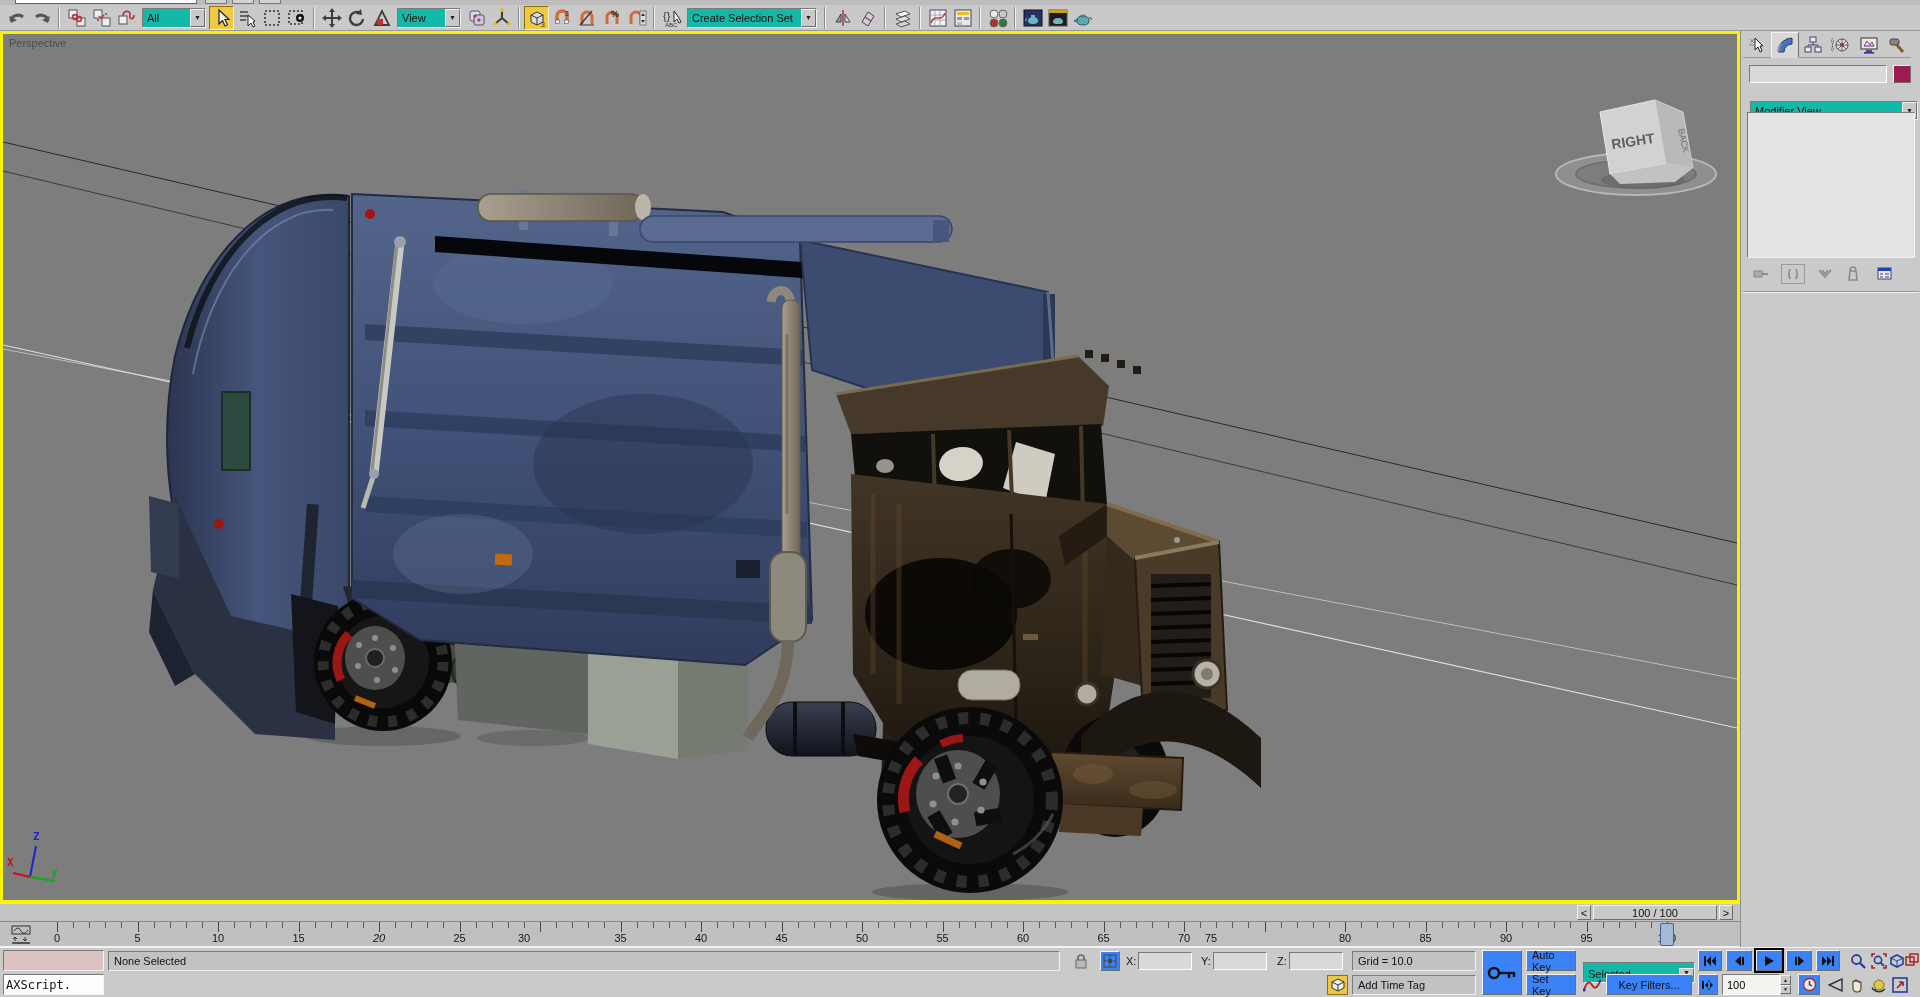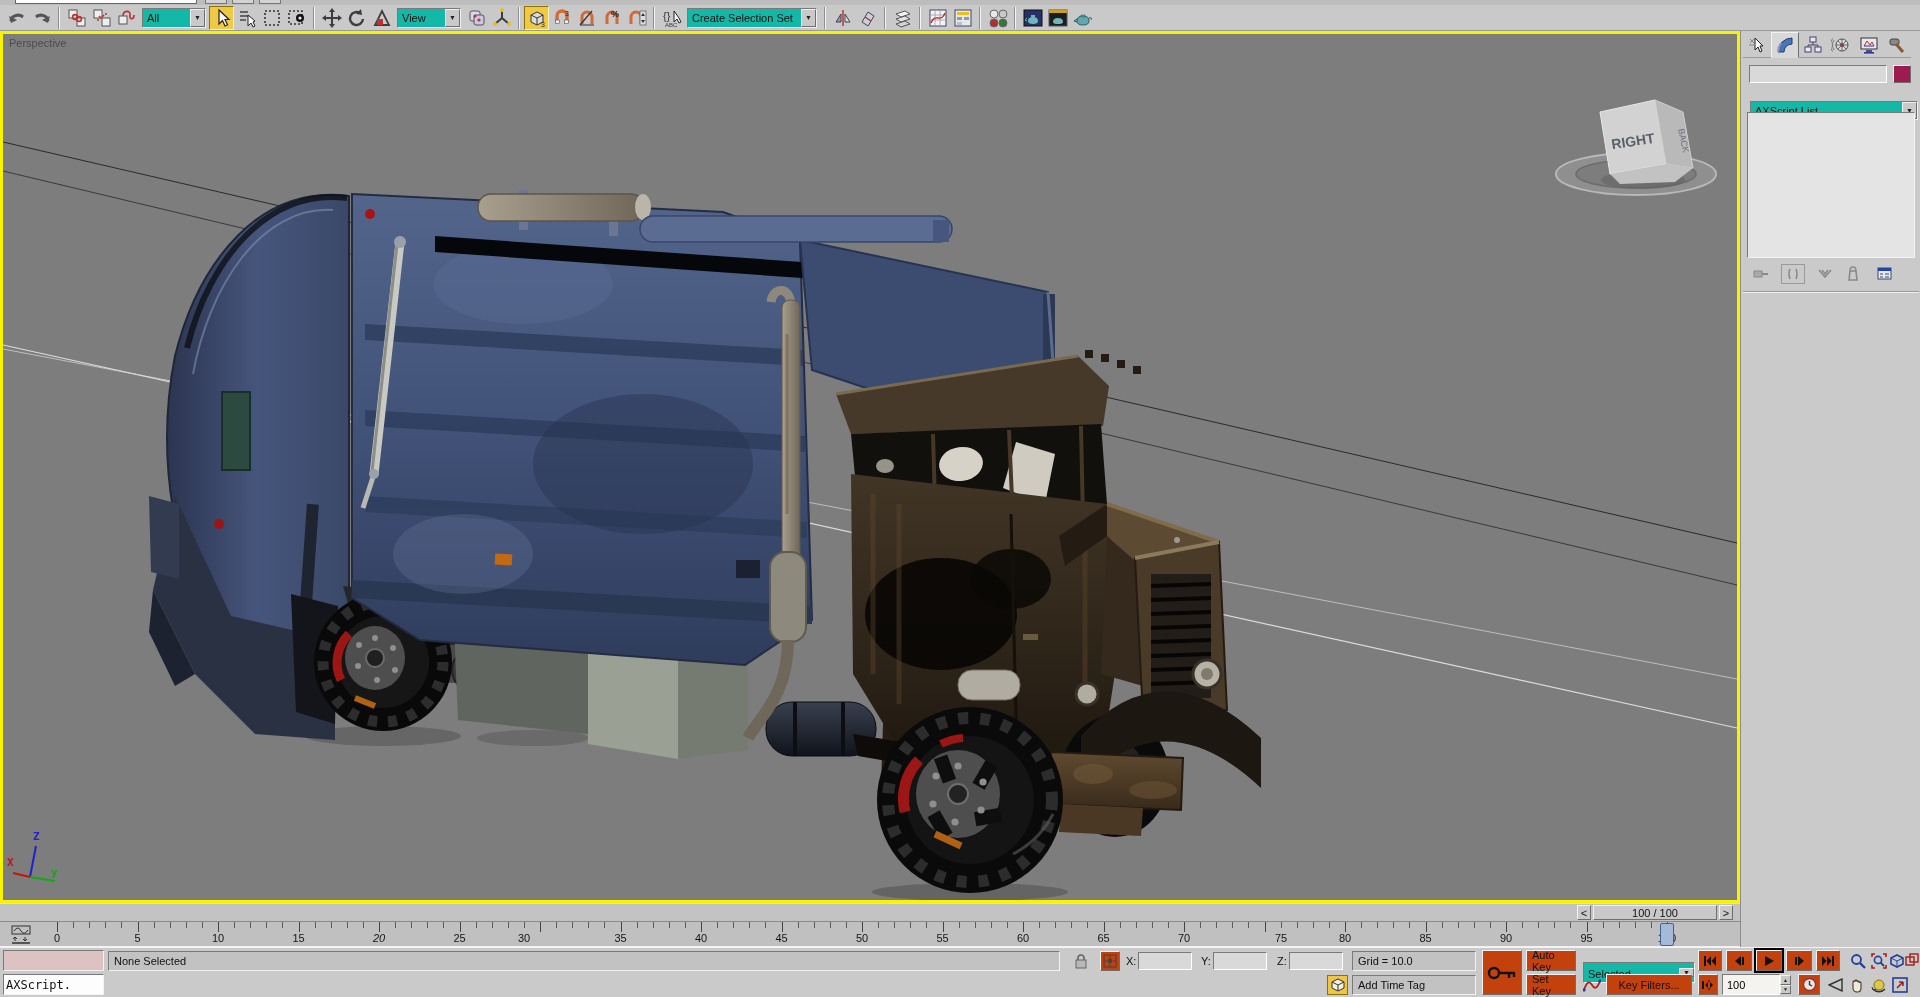--- a/index.html
+++ b/index.html
@@ -1,21 +1,21 @@
 <!DOCTYPE html>
 <html><head>
 <meta charset="utf-8">
 <style>
   html,body{margin:0;padding:0;background:#888;}
   *{box-sizing:border-box;}
   .root{position:relative;width:1920px;height:997px;background:#cacaca;
         font-family:"Liberation Sans",sans-serif;font-size:11px;color:#111;overflow:hidden;}
 
   
-  .raised{background:#c2410c;border:1px solid;border-color:#f2f2f2 #6e6e6e #6e6e6e #f2f2f2;}
+  .raised{background:#3b82f6;border:1px solid;border-color:#f2f2f2 #6e6e6e #6e6e6e #f2f2f2;}
   .sunken{background:#c2c2c2;border:1px solid;border-color:#7a7a7a #f2f2f2 #f2f2f2 #7a7a7a;}
   .fieldw{background:#f4f3f0;border:1px solid;border-color:#7a7a7a #fff #fff #7a7a7a;}
   .fieldl{background:#d9d9d9;border:1px solid;border-color:#7a7a7a #fff #fff #7a7a7a;}
 
   
   .ic-strip{position:absolute;left:0;top:0;width:1920px;height:5px;background:#bdbdbd;}
   .ic-strip .srch{position:absolute;left:15px;top:0;width:182px;height:4px;background:#fdfdfd;border:1px solid #666;border-top:none;}
   .ic-strip .bx{position:absolute;top:0;height:4px;width:22px;background:#d2d2d2;border:1px solid #777;border-top:none;}
 
   
@@ -654,21 +654,21 @@
         <div class="tick" style="left: 1135.7px;"></div>
         <div class="tick" style="left: 1151.8px;"></div>
         <div class="tick" style="left: 1167.9px;"></div>
         <div class="tick major" style="left: 1184px;"></div>
         <div class="tick-label" style="left: 1184px;">70</div>
         <div class="tick" style="left: 1200.1px;"></div>
         <div class="tick" style="left: 1216.2px;"></div>
         <div class="tick" style="left: 1232.3px;"></div>
         <div class="tick" style="left: 1248.4px;"></div>
         <div class="tick major" style="left: 1264.5px;"></div>
-        <div class="tick-label" style="left: 1281px;">75</div>
+        <div class="tick-label" style="left: 1211px;">75</div>
         <div class="tick" style="left: 1280.6px;"></div>
         <div class="tick" style="left: 1296.7px;"></div>
         <div class="tick" style="left: 1312.8px;"></div>
         <div class="tick" style="left: 1328.9px;"></div>
         <div class="tick major" style="left: 1345px;"></div>
         <div class="tick-label" style="left: 1345px;">80</div>
         <div class="tick" style="left: 1361.1px;"></div>
         <div class="tick" style="left: 1377.2px;"></div>
         <div class="tick" style="left: 1393.3px;"></div>
         <div class="tick" style="left: 1409.4px;"></div>
@@ -738,21 +738,21 @@
     <div class="cp-tab">
           <svg width="20" height="20">
             <rect x="3" y="4" width="9" height="6" rx="2" fill="#888" stroke="#444"></rect>
             <line x1="9" y1="9" x2="16" y2="17" stroke="#8a5a2a" stroke-width="3"></line>
           </svg>
         </div>
   </div>
   <div class="cp-name fieldl"></div>
   <div class="cp-swatch" style="background:#9c1b50"></div>
   <div class="cp-combo combo">
-    <div class="txt">AXScript List</div>
+    <div class="txt">Modifier View</div>
     <div class="arrow">▼</div>
   </div>
   <div class="cp-stack sunken"></div>
   <div class="cp-mini" style="left:8px">
         <svg width="18" height="16">
           <rect x="2" y="5" width="8" height="6" fill="#aaa" stroke="#888"></rect>
           <line x1="10" y1="8" x2="16" y2="8" stroke="#888" stroke-width="2"></line>
         </svg>
       </div>
   <div class="cp-mini" style="left:40px;border:1px solid #9a9a9a">

